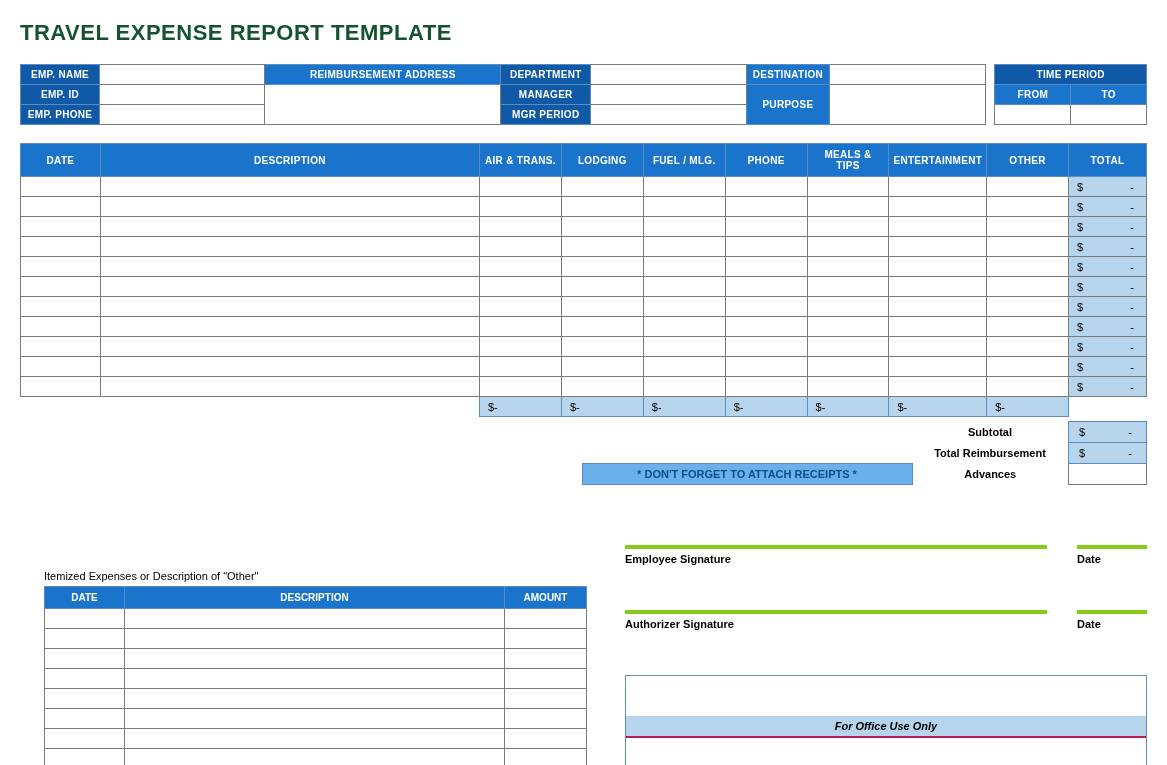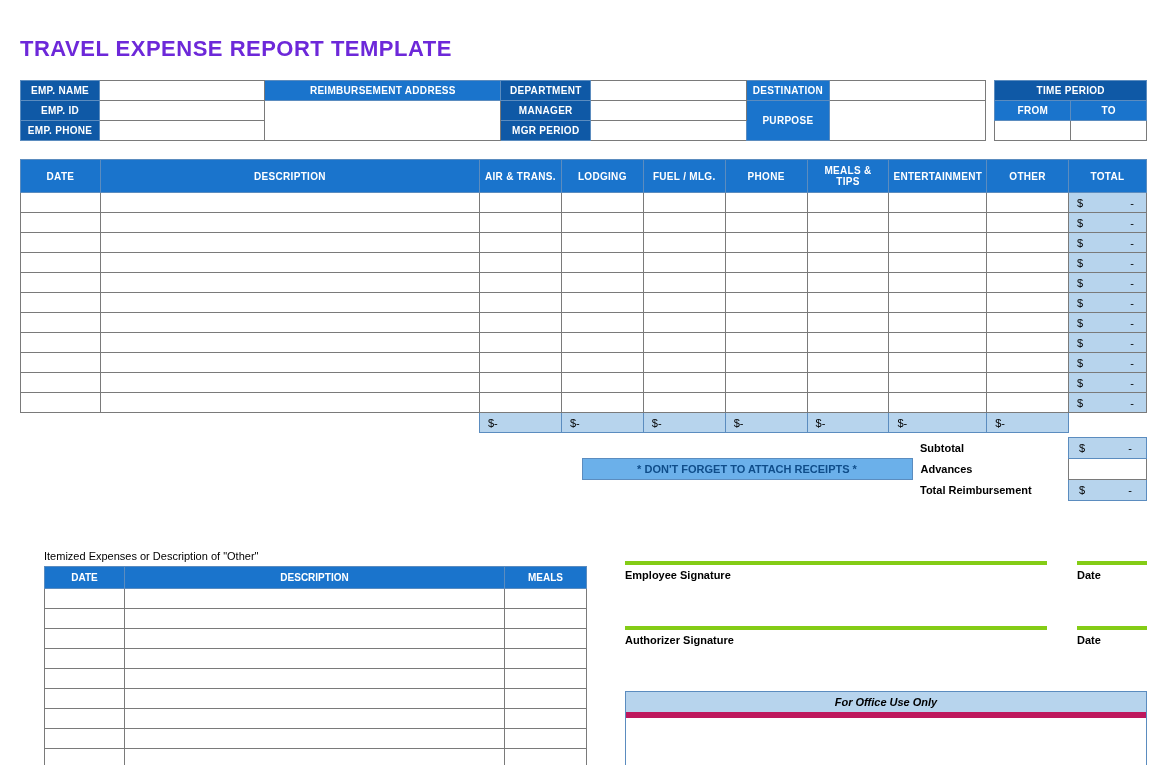--- a/index.html
+++ b/index.html
@@ -6,25 +6,25 @@
   body {
     margin: 0;
     padding: 20px;
     font-family: Arial, sans-serif;
     font-size: 11px;
     color: #000;
     background: #fff;
     width: 1167px;
   }
   h1 {
-    color: #6d28d9;
+    color: #14532d;
     font-size: 22px;
     font-weight: 900;
     letter-spacing: 0.5px;
-    margin: 16px 0 18px 0;
+    margin: 0 0 18px 0;
   }
   table { border-collapse: collapse; }
   .hdr-cell {
     background: #0f59a6;
     color: #fff;
     font-weight: 900;
     text-align: center;
     border: 1px solid #5b8cbf;
     padding: 4px 6px;
     font-size: 10px;
@@ -78,21 +78,21 @@
   .summary-row td { padding: 4px 8px; }
   .receipts-box {
     background: #6bb0ea;
     color: #0f4d8a;
     font-weight: 900;
     text-align: center;
     border: 1px solid #5b8cbf;
     padding: 6px 10px;
     font-size: 11px;
   }
-  .sum-label { text-align: left; font-weight: 900; font-size: 11px; padding-right: 10px; }
+  .sum-label { text-align: center; font-weight: 900; font-size: 11px; padding-right: 10px; }
   .sum-val {
     background: #b7d4ed;
     border: 1px solid #5b8cbf;
     width: 78px;
     padding: 4px 6px;
   }
   .sum-val .cur { float:left; }
   .sum-val .dash { float:right; }
   .sum-val.plain { background: #fff; border: 1px solid #7a7a7a; }
 
@@ -122,22 +122,23 @@
   .office-box {
     border: 1px solid #5b8cbf;
     margin-top: 10px;
   }
   .office-box .title {
     background: #b7d4ed;
     font-weight: 900;
     font-style: italic;
     text-align: center;
     padding: 4px;
-    border-bottom: 6px solid #be185d;
+    border-bottom: 2px solid #be185d;
     font-size: 11px;
+    margin-top: 40px;
   }
   .office-box .body {
     height: 50px;
     background: #fff;
   }
 
   .bottom-area { display: flex; gap: 38px; align-items: flex-end; padding-left: 24px; }
   .bottom-left { flex: 0 0 auto; }
   .bottom-right { flex: 1; padding-top: 30px; }
 </style>
@@ -387,45 +388,45 @@
     <td style="width:562px"></td>
     <td style="width:330px"></td>
     <td class="sum-label">Subtotal</td>
     <td class="sum-val">
           <span class="cur">$</span>
           <span class="dash">-</span>
         </td>
   </tr>
   <tr>
     <td></td>
+    <td></td>
+    <td class="sum-label">Total Reimbursement</td>
+    <td class="sum-val">
+          <span class="cur">$</span>
+          <span class="dash">-</span>
+        </td>
+  </tr>
+  <tr>
+    <td></td>
     <td class="receipts-box">* DON'T FORGET TO ATTACH RECEIPTS *</td>
     <td class="sum-label">Advances</td>
     <td class="sum-val plain"></td>
-  </tr>
-  <tr>
-    <td></td>
-    <td></td>
-    <td class="sum-label">Total Reimbursement</td>
-    <td class="sum-val">
-          <span class="cur">$</span>
-          <span class="dash">-</span>
-        </td>
   </tr>
 </tbody>
   </table>
 
 <div class="bottom-area">
   <div class="bottom-left">
     <div class="itemized-caption">Itemized Expenses or Description of "Other"</div>
     <table class="item-table">
       <thead>
         <tr>
           <th style="width:80px">DATE</th>
           <th style="width:380px">DESCRIPTION</th>
-          <th style="width:82px">MEALS</th>
+          <th style="width:82px">AMOUNT</th>
         </tr>
       </thead>
       <tbody id="item-body">
           <tr>
             <td></td>
             <td></td>
             <td></td>
           </tr>
           <tr>
             <td></td>

